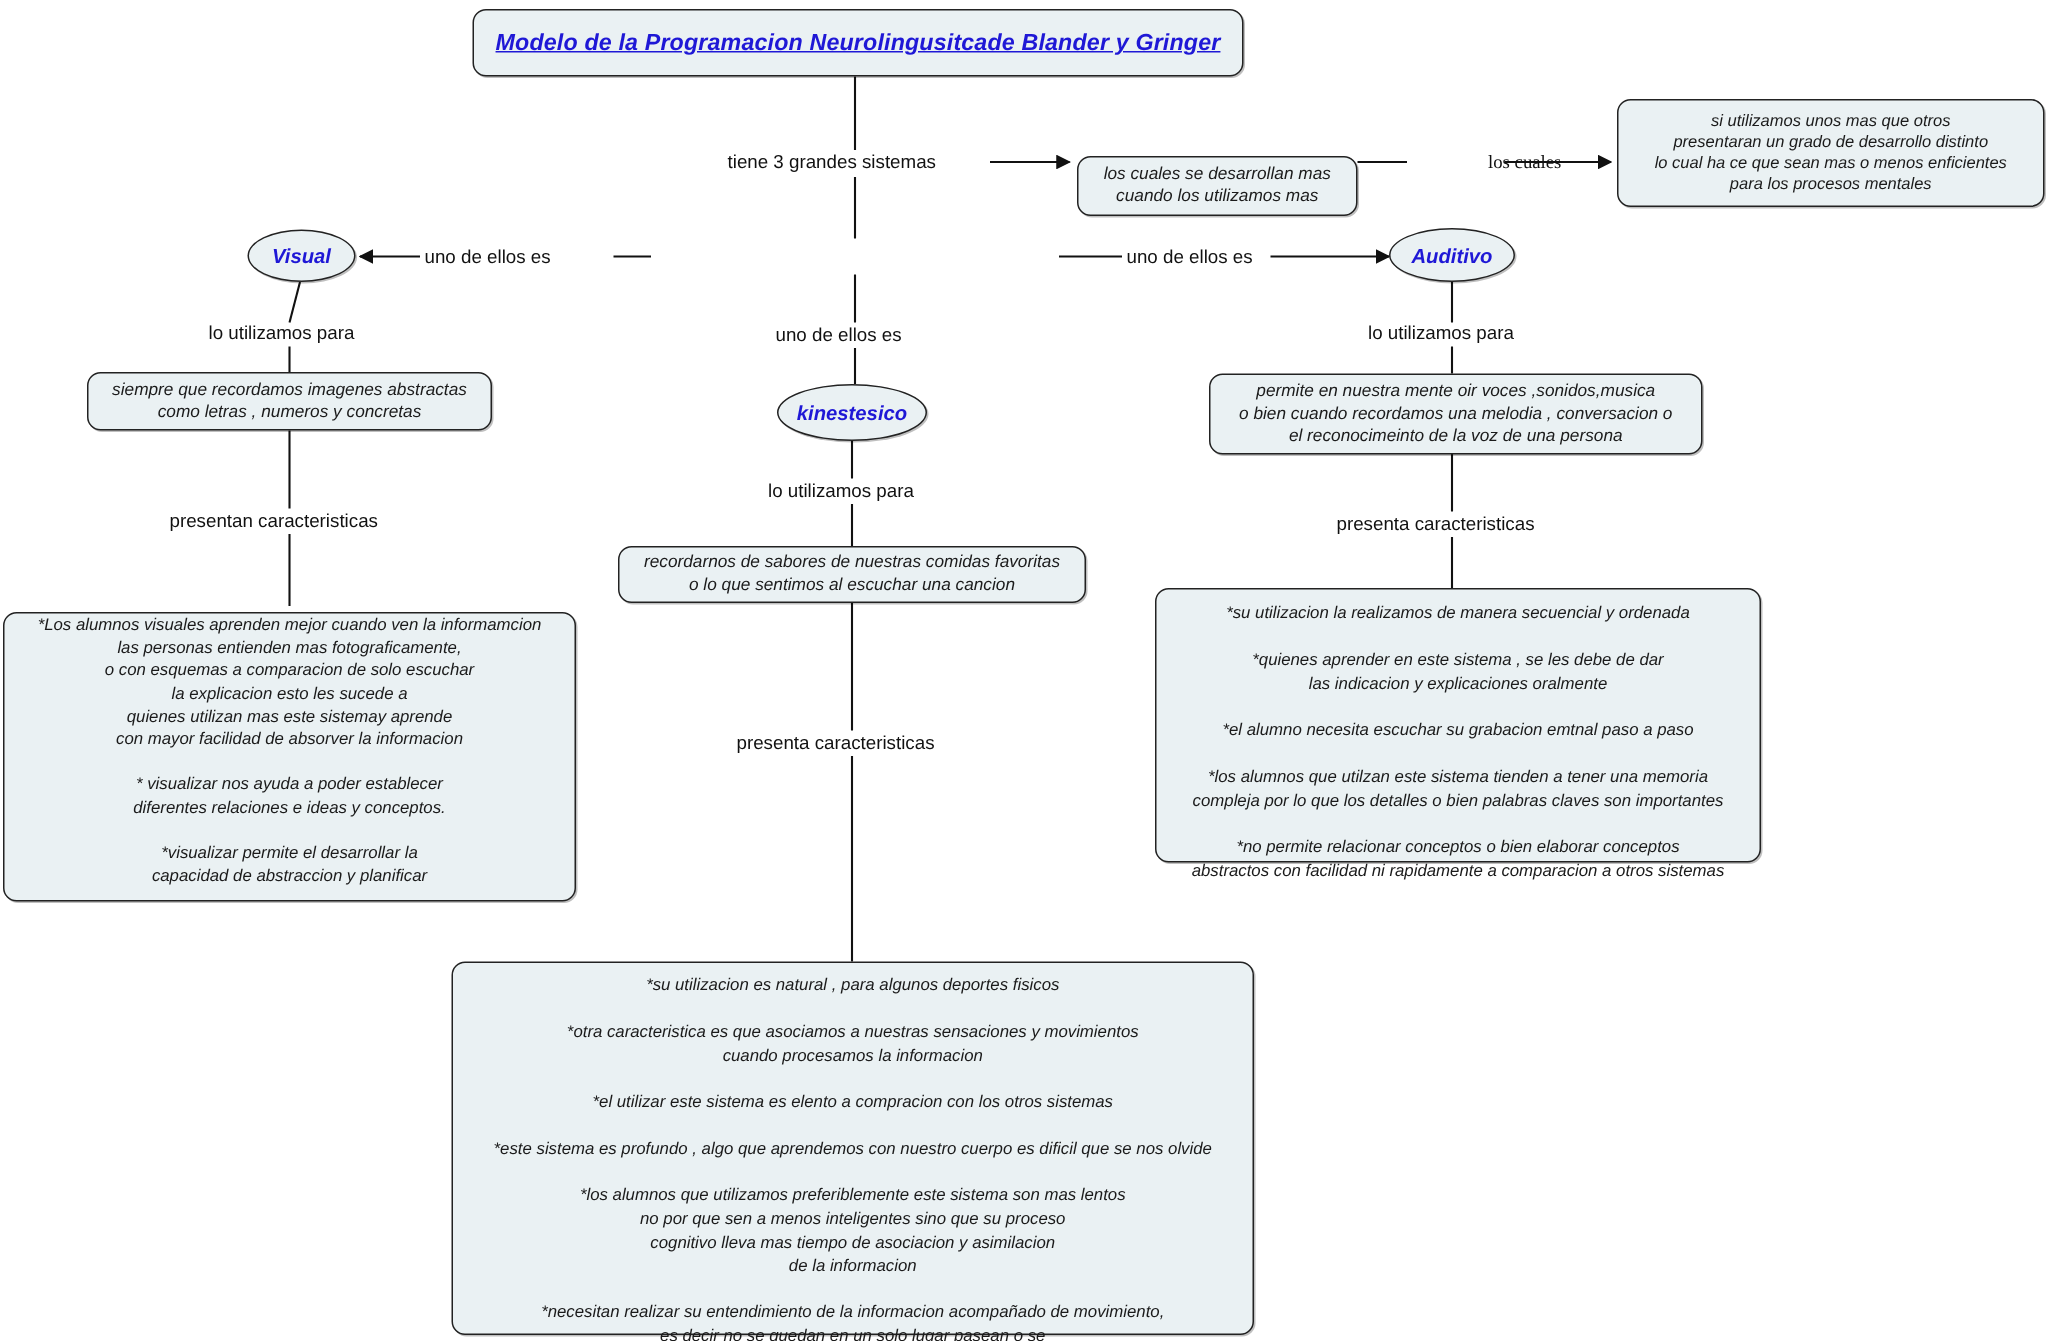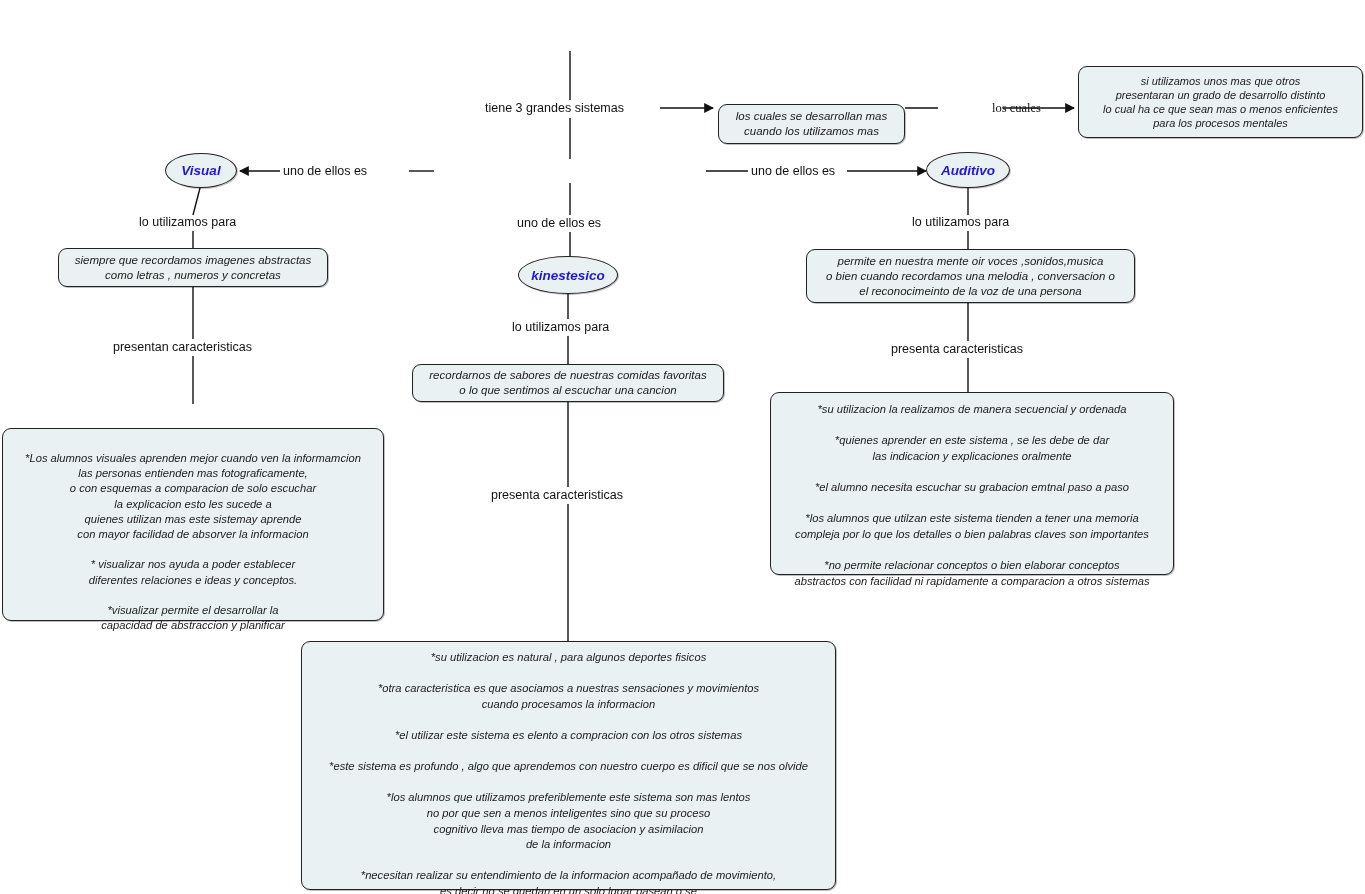--- a/index.html
+++ b/index.html
@@ -118,20 +118,21 @@
       <line x1="968" y1="358" x2="968" y2="392"></line>
 
       <line x1="568" y1="293" x2="568" y2="319"></line>
       <line x1="568" y1="336" x2="568" y2="364"></line>
 
       <line x1="568" y1="401" x2="568" y2="487"></line>
       <line x1="568" y1="504" x2="568" y2="641"></line>
     </g>
   </svg>
 
+  <div class="node title" style="left:315px; top:6px; width:514px; height:45px;">Modelo de la Programacion Neurolingusitcade Blander y Gringer</div>
 
   <div class="node" style="left:718px; top:104px; width:187px; height:40px;">los cuales se desarrollan mas
 cuando los utilizamos mas</div>
 
   <div class="node" style="left:1078px; top:66px; width:285px; height:72px; font-size:11px; line-height:14px;">si utilizamos unos mas que otros
 presentaran un grado de desarrollo distinto
 lo cual ha ce que sean mas o menos enficientes
 para los procesos mentales</div>
 
 
@@ -144,21 +145,21 @@
   <div class="node" style="left:58px; top:248px; width:270px; height:39px;">siempre que recordamos imagenes abstractas
 como letras ,  numeros y concretas</div>
 
   <div class="node" style="left:806px; top:249px; width:329px; height:54px;">permite en nuestra mente oir voces ,sonidos,musica
 o bien cuando recordamos una melodia , conversacion  o
 el reconocimeinto de la voz  de una persona</div>
 
   <div class="node" style="left:412px; top:364px; width:312px; height:38px;">recordarnos de sabores de nuestras comidas favoritas
 o lo que sentimos al escuchar una cancion</div>
 
-  <div class="node block-center" style="left:2px; top:428px; width:382px; height:193px; font-size:11.2px; line-height:15.2px; align-items:flex-start; padding-top:22px;">*Los alumnos visuales aprenden mejor cuando ven la informamcion
+  <div class="node block-center" style="left:2px; top:408px; width:382px; height:193px; font-size:11.2px; line-height:15.2px; align-items:flex-start; padding-top:1px;">*Los alumnos visuales aprenden mejor cuando ven la informamcion
 las personas  entienden mas fotograficamente,
 o con esquemas  a comparacion de solo escuchar
 la explicacion esto les sucede a
 quienes utilizan mas este sistemay aprende
 con mayor facilidad de absorver la informacion
  
 * visualizar nos ayuda a  poder establecer
 diferentes relaciones e ideas y conceptos.
  
 *visualizar permite  el desarrollar la

